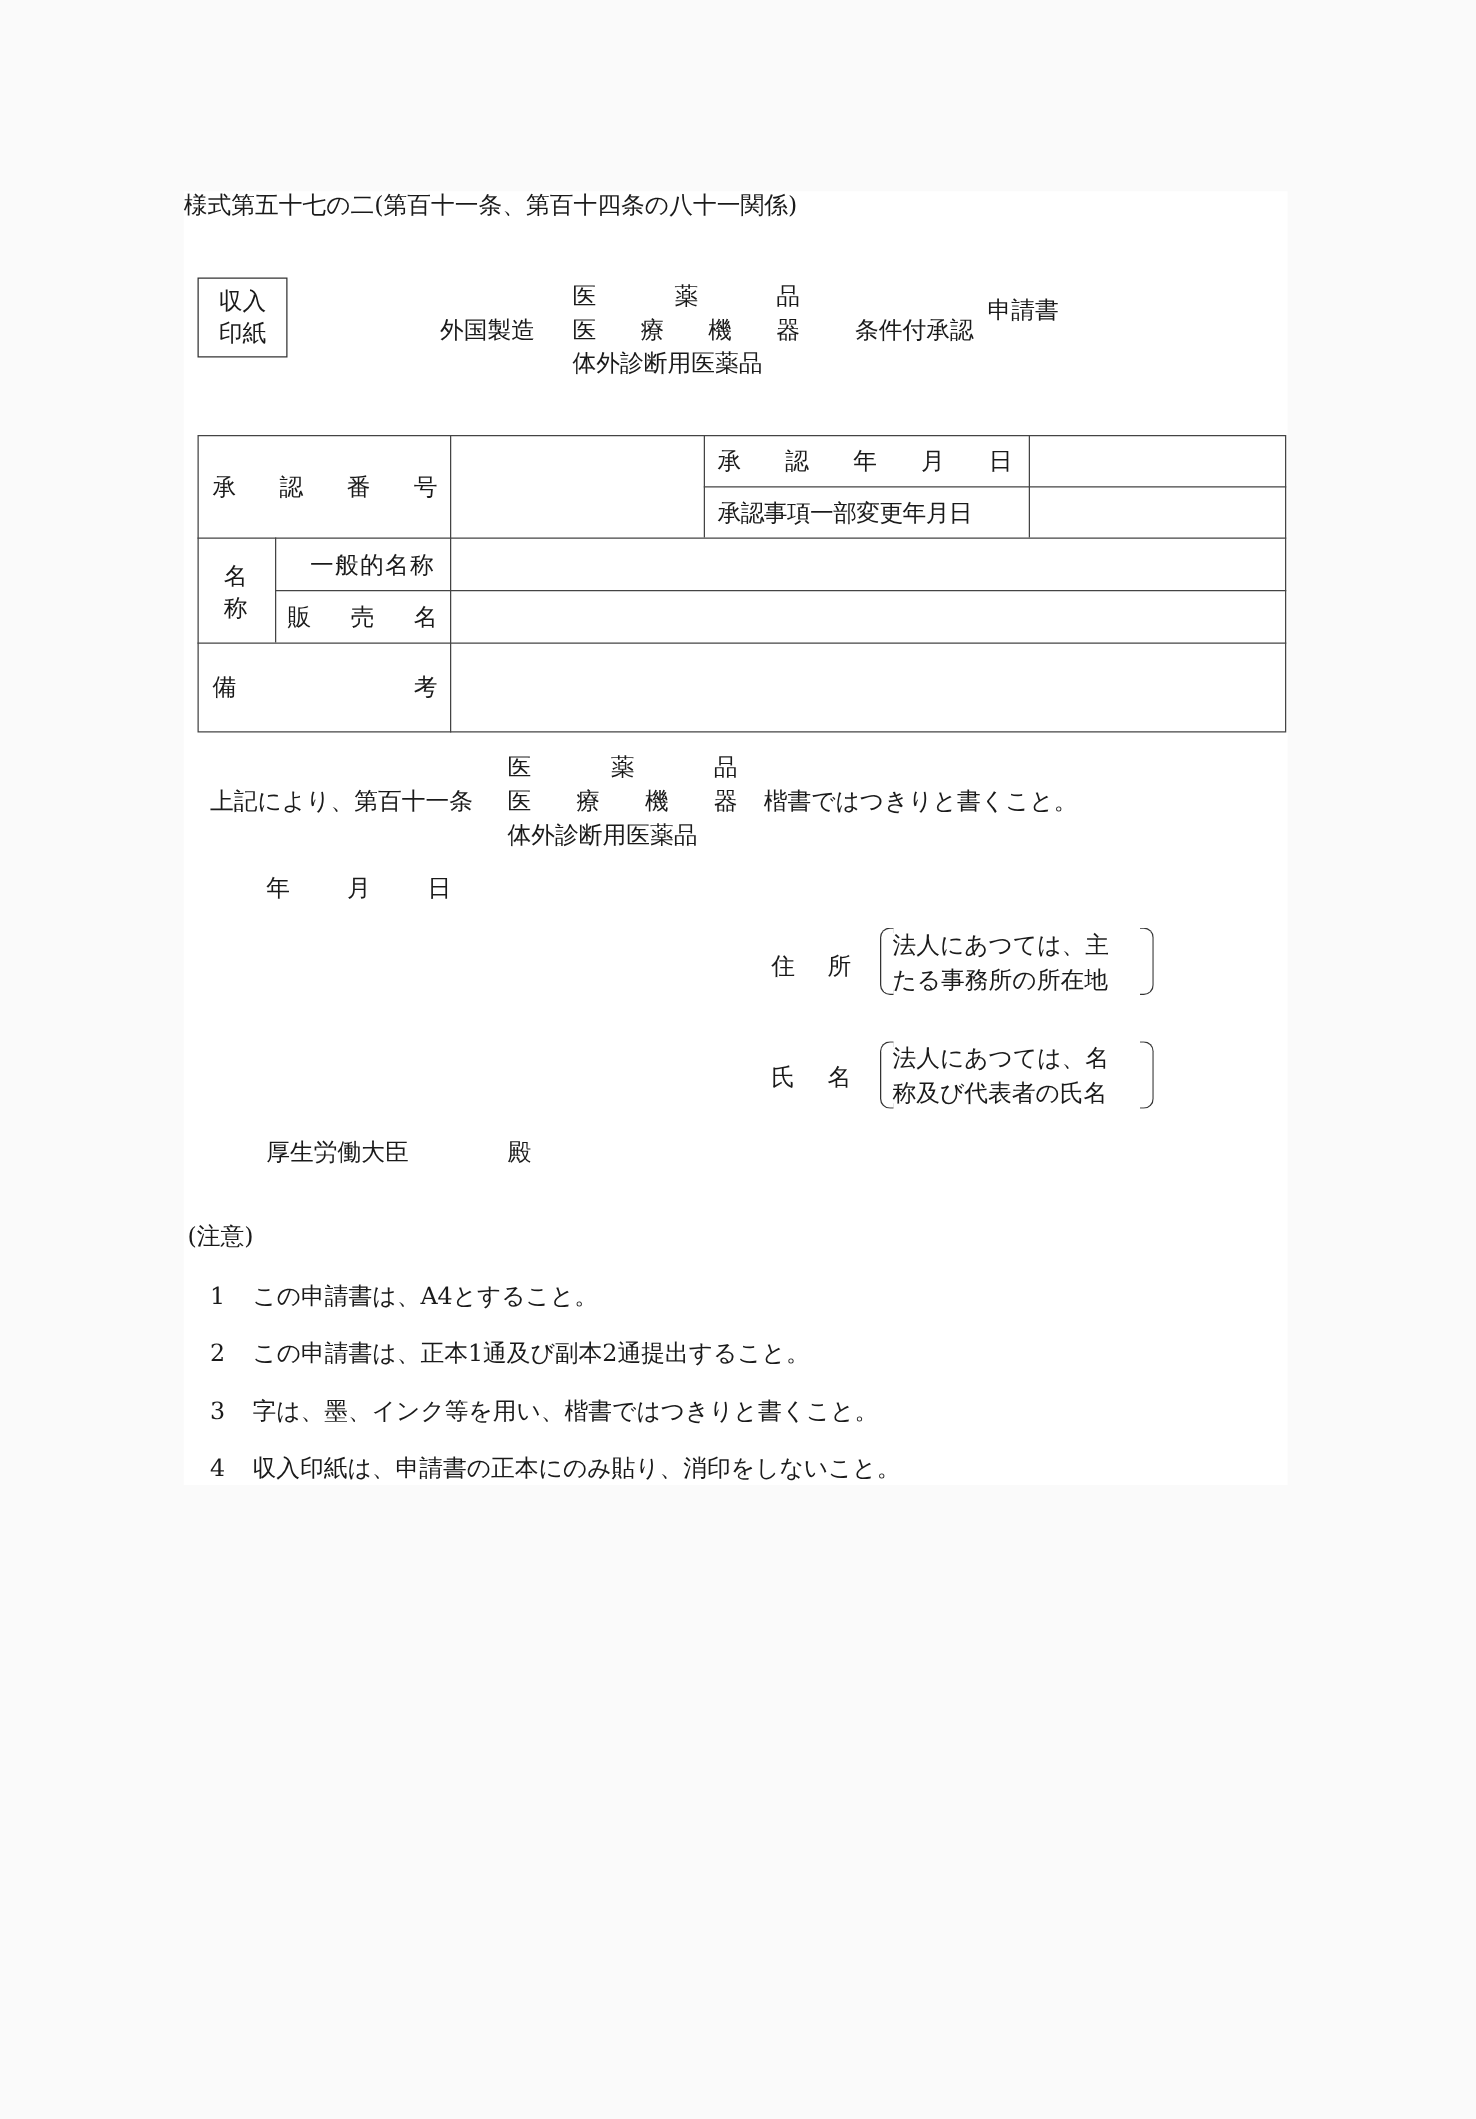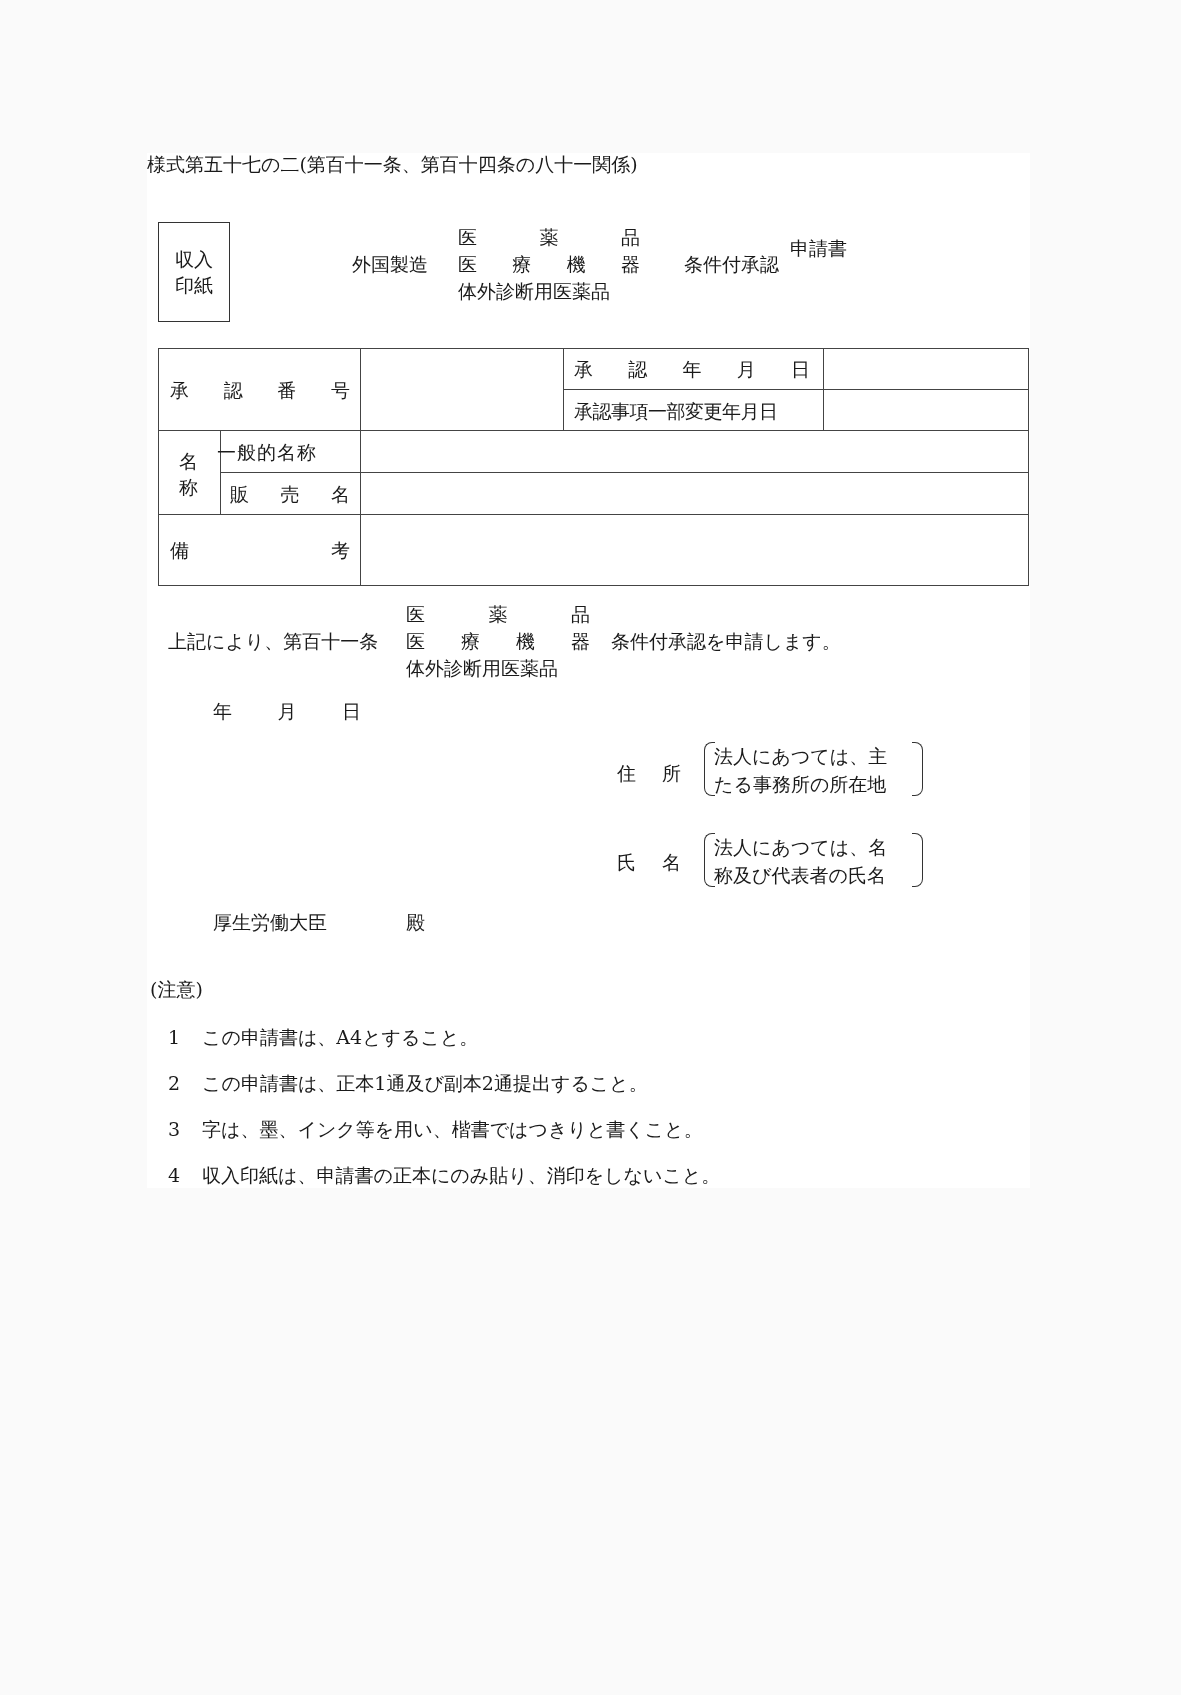--- a/index.html
+++ b/index.html
@@ -11,21 +11,21 @@
     color: #1a1a1a;
     overflow: hidden;
   }
   .page {
     position: absolute; left: 147px; top: 153px;
     width: 883px; height: 1035px;
     background: #ffffff;
   }
   .abs { position: absolute; white-space: nowrap; font-size: 19px; line-height: 22px; }
   .stamp {
-    position: absolute; left: 158px; top: 222px; width: 72px; height: 100px;
+    position: absolute; left: 158px; top: 222px; width: 72px; height: 64px;
     border: 1.5px solid #333; box-sizing: border-box;
     display: flex; flex-direction: column; align-items: center; justify-content: center;
     font-size: 19px; line-height: 26px;
   }
   .spread { display: inline-flex; justify-content: space-between; }
   .form-table {
     position: absolute; left: 158px; top: 348px; width: 871px; height: 238px;
     border: 1.5px solid #444; box-sizing: border-box;
   }
   .line-h { position: absolute; height: 0; border-top: 1.5px solid #444; }
@@ -98,21 +98,21 @@
   <div class="cell-text" style="left:830px; top:358px; width:190px;"></div>
 
   <div class="cell-text" style="left:574px; top:400px; letter-spacing:-0.5px;">承認事項一部変更年月日</div>
   <div class="cell-text" style="left:830px; top:400px; width:190px;"></div>
 
   <div class="cell-text" style="left:179px; top:448px; line-height:26px; white-space:normal; width:22px;">
     <div>名</div>
     <div>称</div>
   </div>
 
-  <div class="cell-text" style="left:217px; top:441px; letter-spacing:1px;">一般的名称</div>
+  <div class="cell-text" style="left:248px; top:441px; letter-spacing:1px;">一般的名称</div>
   <div class="cell-text" style="left:368px; top:441px; width:650px;"></div>
 
   <div class="cell-text spread" style="left:230px; top:483px; width:120px;">
     <span>販</span>
     <span>売</span>
     <span>名</span>
   </div>
   <div class="cell-text" style="left:368px; top:483px; width:650px;"></div>
 
   <div class="cell-text spread" style="left:170px; top:539px; width:180px;">
@@ -128,21 +128,21 @@
     <span>薬</span>
     <span>品</span>
   </div>
   <div class="abs" style="left:168px; top:630px;">上記により、第百十一条</div>
   <div class="abs spread" style="left:406px; top:630px; width:184px;">
     <span>医</span>
     <span>療</span>
     <span>機</span>
     <span>器</span>
   </div>
-  <div class="abs" style="left:611px; top:630px;">条件付承認を申請します。</div>
+  <div class="abs" style="left:611px; top:630px;">楷書ではつきりと書くこと。</div>
   <div class="abs" style="left:406px; top:657px;">体外診断用医薬品</div>
 </div>
 
 <div class="abs spread" style="left:213px; top:700px; width:148px;">
   <span>年</span>
   <span>月</span>
   <span>日</span>
 </div>
 
 <div>

